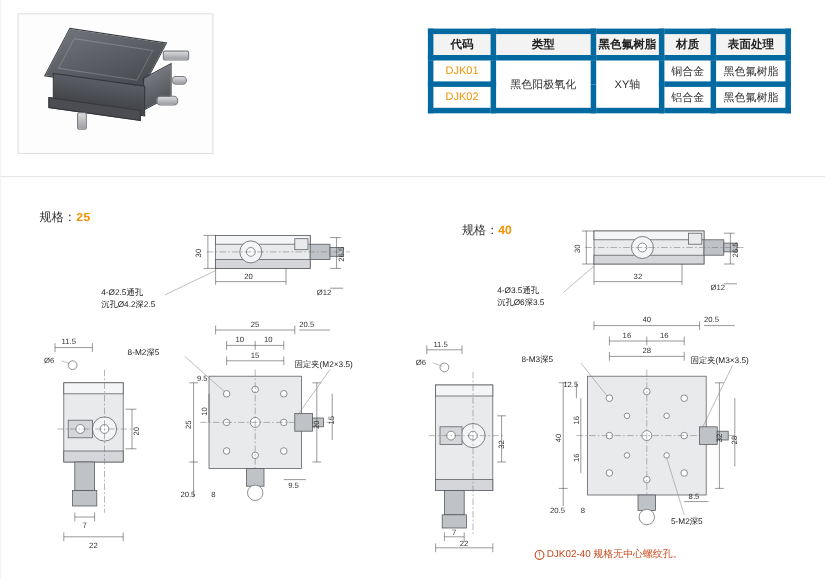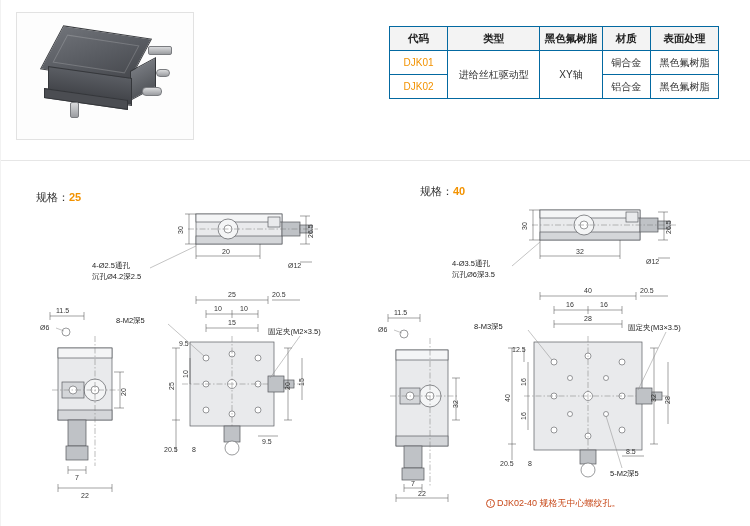--- a/index.html
+++ b/index.html
@@ -77,21 +77,21 @@
   
   .spec-table {
     position:absolute;
     left: 389px; top: 26px;
     width: 330px;
     border-collapse: collapse;
     font-size: 10px;
     color:#333;
   }
   .spec-table th, .spec-table td {
-    border: 1px solid #0369a1;
+    border: 5px solid #0369a1;
     text-align: center;
     height: 24px;
     padding: 0 2px;
     font-weight: normal;
     white-space: nowrap;
   }
   .spec-table th {
     background: #f3f3f3;
     font-weight: bold;
     font-size: 10.5px;
@@ -168,40 +168,40 @@
         <th style="width:58px">代码</th>
         <th style="width:92px">类型</th>
         <th style="width:62px">黑色氟树脂</th>
         <th style="width:48px">材质</th>
         <th style="width:68px">表面处理</th>
       </tr>
     </thead>
     <tbody>
       <tr>
         <td class="spec-code">DJK01</td>
-        <td rowspan="2">进给丝杠驱动型</td>
+        <td rowspan="2">黑色阳极氧化</td>
         <td rowspan="2">XY轴</td>
         <td>铜合金</td>
         <td>黑色氟树脂</td>
       </tr>
       <tr>
         <td class="spec-code">DJK02</td>
         <td>铝合金</td>
         <td>黑色氟树脂</td>
       </tr>
     </tbody>
   </table>
 
   <div class="hr-main"></div>
   <div class="left-rule"></div>
 
-  <div class="panel-label" style="left:36px; top:190px;">
+  <div class="panel-label" style="left:36px; top:190px;font-family:Liberation Mono, monospace;">
     <span>规格：</span><span class="num">25</span>
   </div>
-  <div class="panel-label" style="left:420px; top:184px;">
+  <div class="panel-label" style="left:420px; top:202px;">
     <span>规格：</span><span class="num">40</span>
   </div>
 
   <svg width="750" height="526">
 
     <g>
       <rect class="fillA" x="196" y="214" width="86" height="30"></rect>
       <rect class="fillC" x="196" y="214" width="86" height="8"></rect>
       <rect class="fillB" x="196" y="236" width="86" height="8"></rect>
       <circle class="fillC" cx="228" cy="229" r="10"></circle>

